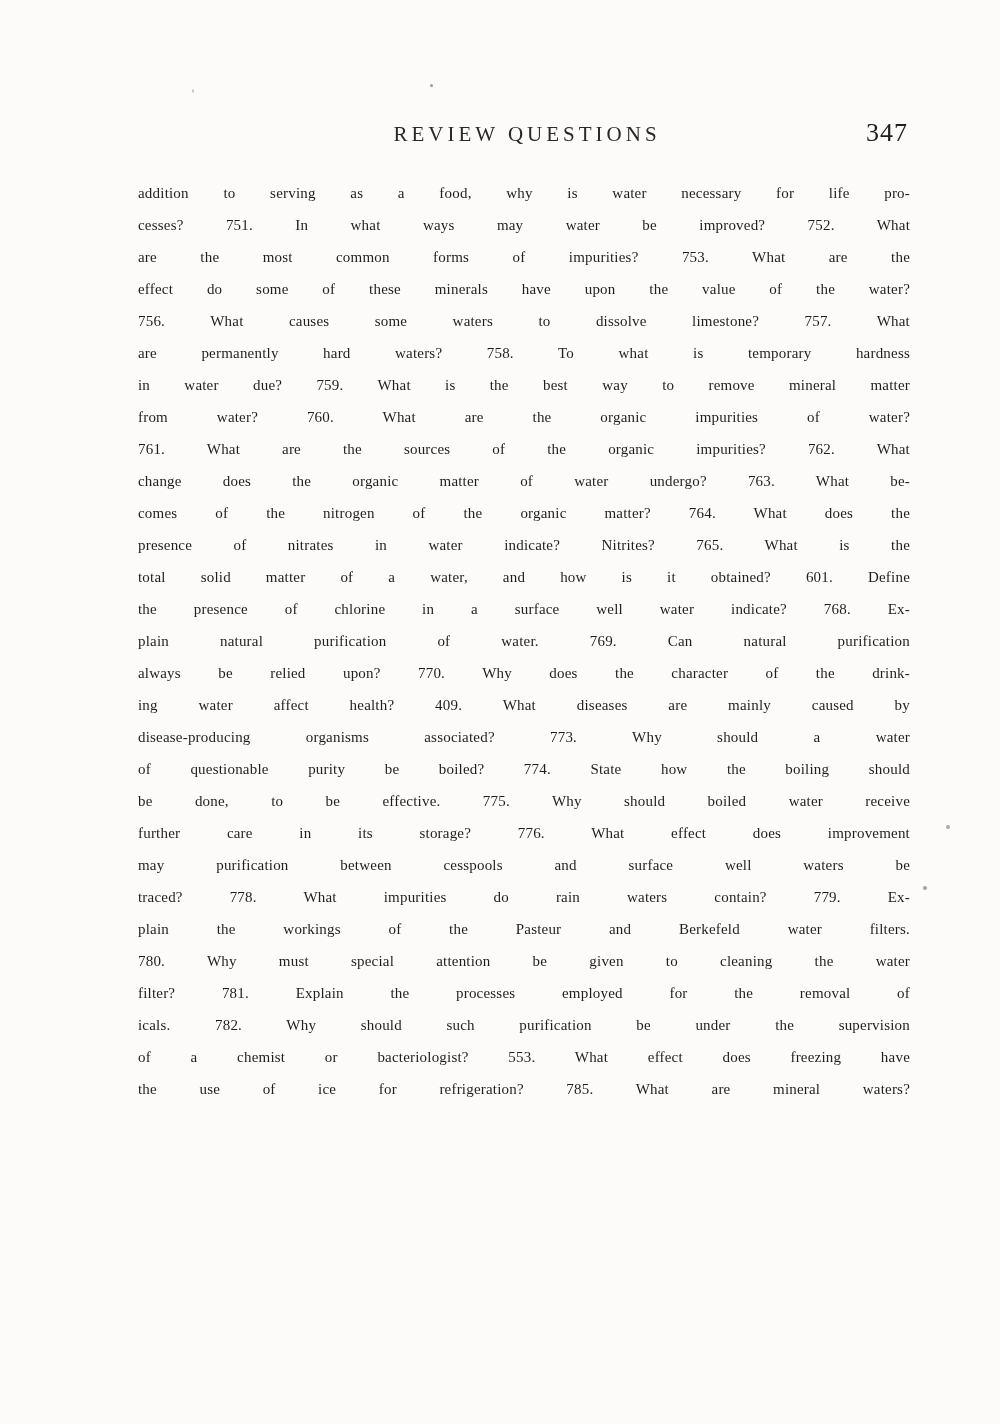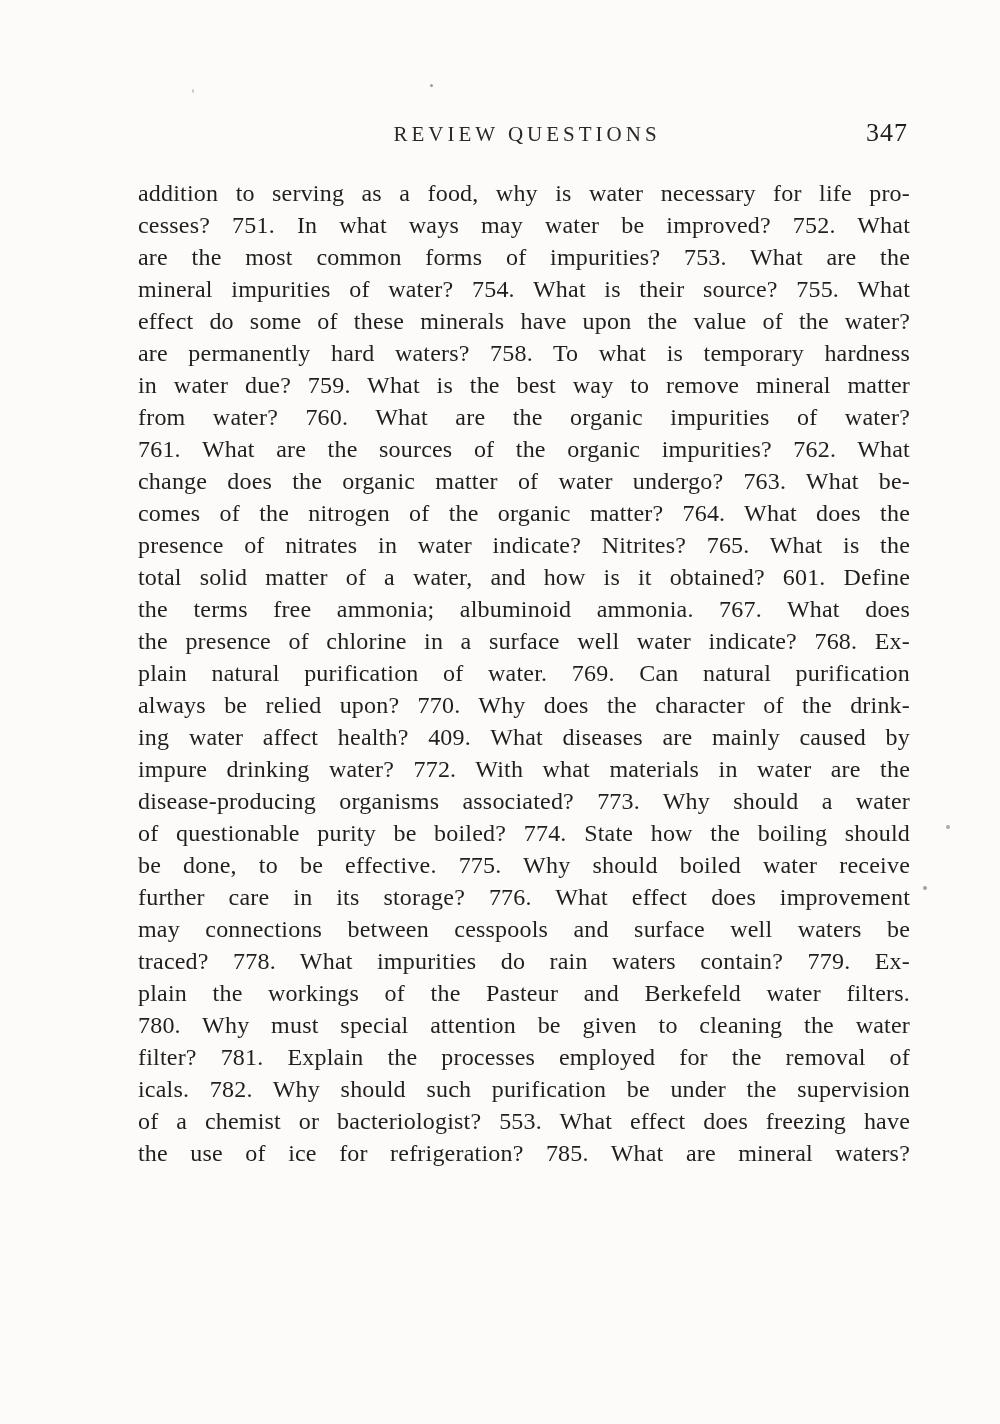--- a/index.html
+++ b/index.html
@@ -38,21 +38,21 @@
     color: #21201e;
   }
 
   .textblock {
     position: absolute;
     top: 177px;
     left: 138px;
     width: 772px;
   }
   .line {
-    font-size: 24px;
+    font-size: 15px;
     line-height: 32px;
     height: 32px;
     overflow: hidden;
     text-align: justify;
     text-align-last: justify;
     -moz-text-align-last: justify;
     letter-spacing: 0.2px;
     color: #201f1d;
   }
 
@@ -73,41 +73,39 @@
 
   <div class="header">
     <div class="header-title">REVIEW QUESTIONS</div>
     <div class="page-number">347</div>
   </div>
 
   <div class="textblock">
       <div class="line">addition to serving as a food, why is water necessary for life pro-</div>
       <div class="line">cesses?  751.  In what ways may water be improved?  752.  What</div>
       <div class="line">are the most common forms of impurities?  753.  What are the</div>
-      <div class="line">mineral impurities of water?  754.  What is their source?  755.  What</div>
       <div class="line">effect do some of these minerals have upon the value of the water?</div>
+      <div class="line">756.  What causes some waters to dissolve limestone?  757.  What</div>
       <div class="line">are permanently hard waters?  758.  To what is temporary hardness</div>
       <div class="line">in water due?  759.  What is the best way to remove mineral matter</div>
       <div class="line">from water?  760.  What are the organic impurities of water?</div>
       <div class="line">761.  What are the sources of the organic impurities?  762.  What</div>
       <div class="line">change does the organic matter of water undergo?  763.  What be-</div>
       <div class="line">comes of the nitrogen of the organic matter?  764.  What does the</div>
       <div class="line">presence of nitrates in water indicate?  Nitrites?  765.  What is the</div>
       <div class="line">total solid matter of a water, and how is it obtained?  601.  Define</div>
-      <div class="line">the terms free ammonia; albuminoid ammonia.  767.  What does</div>
       <div class="line">the presence of chlorine in a surface well water indicate?  768.  Ex-</div>
       <div class="line">plain natural purification of water.  769.  Can natural purification</div>
       <div class="line">always be relied upon?  770.  Why does the character of the drink-</div>
       <div class="line">ing water affect health?  409.  What diseases are mainly caused by</div>
-      <div class="line">impure drinking water?  772.  With what materials in water are the</div>
       <div class="line">disease-producing organisms associated?  773.  Why should a water</div>
       <div class="line">of questionable purity be boiled?  774.  State how the boiling should</div>
       <div class="line">be done, to be effective.  775.  Why should boiled water receive</div>
       <div class="line">further care in its storage?  776.  What effect does improvement</div>
-      <div class="line">may connections between cesspools and surface well waters be</div>
+      <div class="line">may purification between cesspools and surface well waters be</div>
       <div class="line">traced?  778.  What impurities do rain waters contain?  779.  Ex-</div>
       <div class="line">plain the workings of the Pasteur and Berkefeld water filters.</div>
       <div class="line">780.  Why must special attention be given to cleaning the water</div>
       <div class="line">filter?  781.  Explain the processes employed for the removal of</div>
       <div class="line">icals.  782.  Why should such purification be under the supervision</div>
       <div class="line">of a chemist or bacteriologist?  553.  What effect does freezing have</div>
       <div class="line">the use of ice for refrigeration?  785.  What are mineral waters?</div>
     </div>
 
   <div class="speck speck-1"></div>

